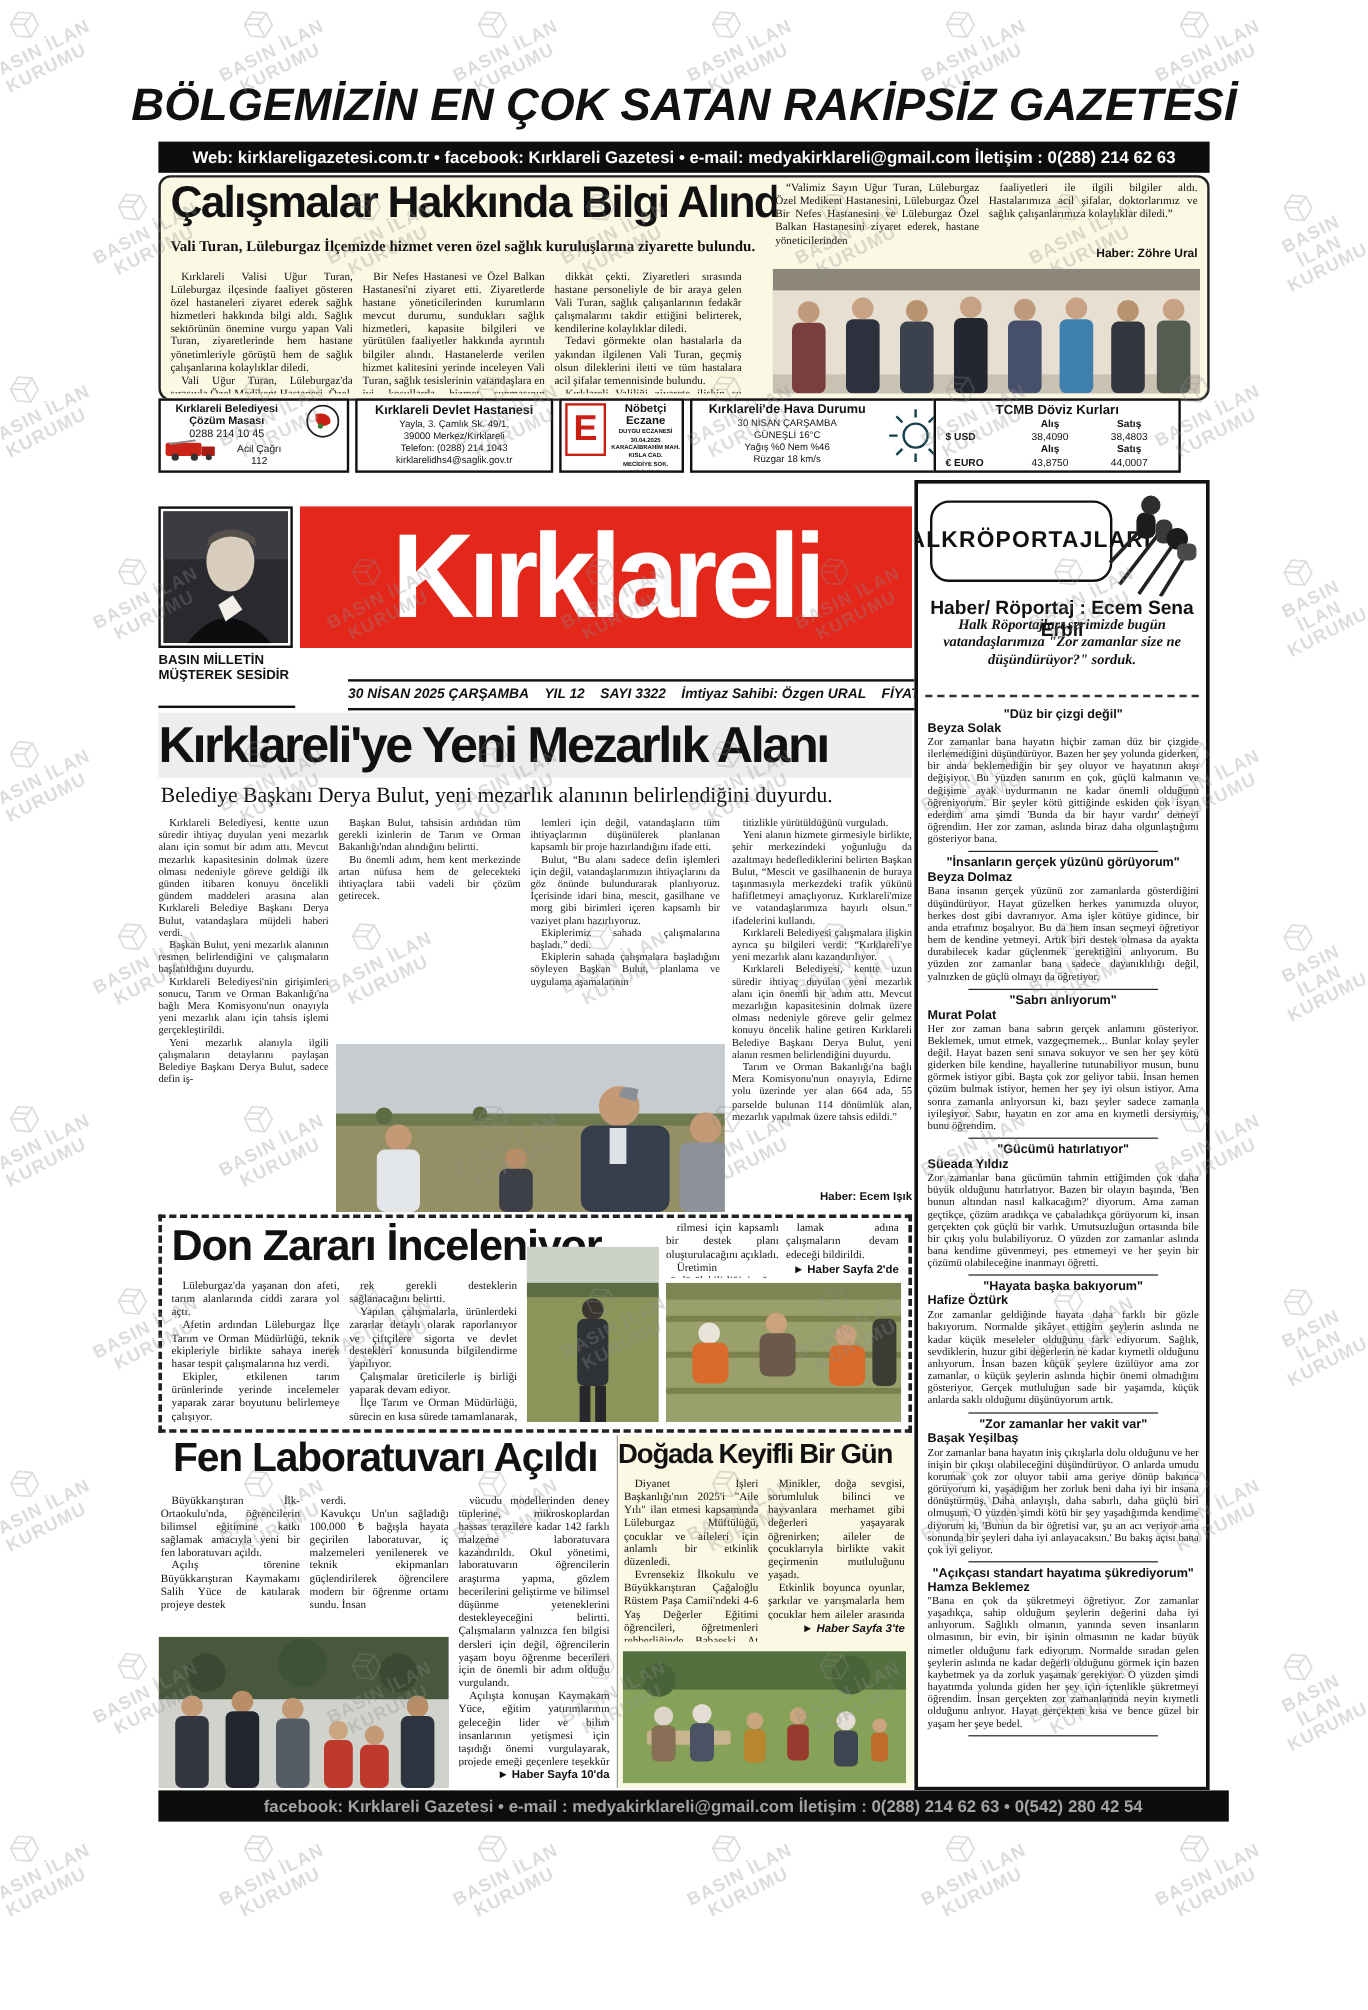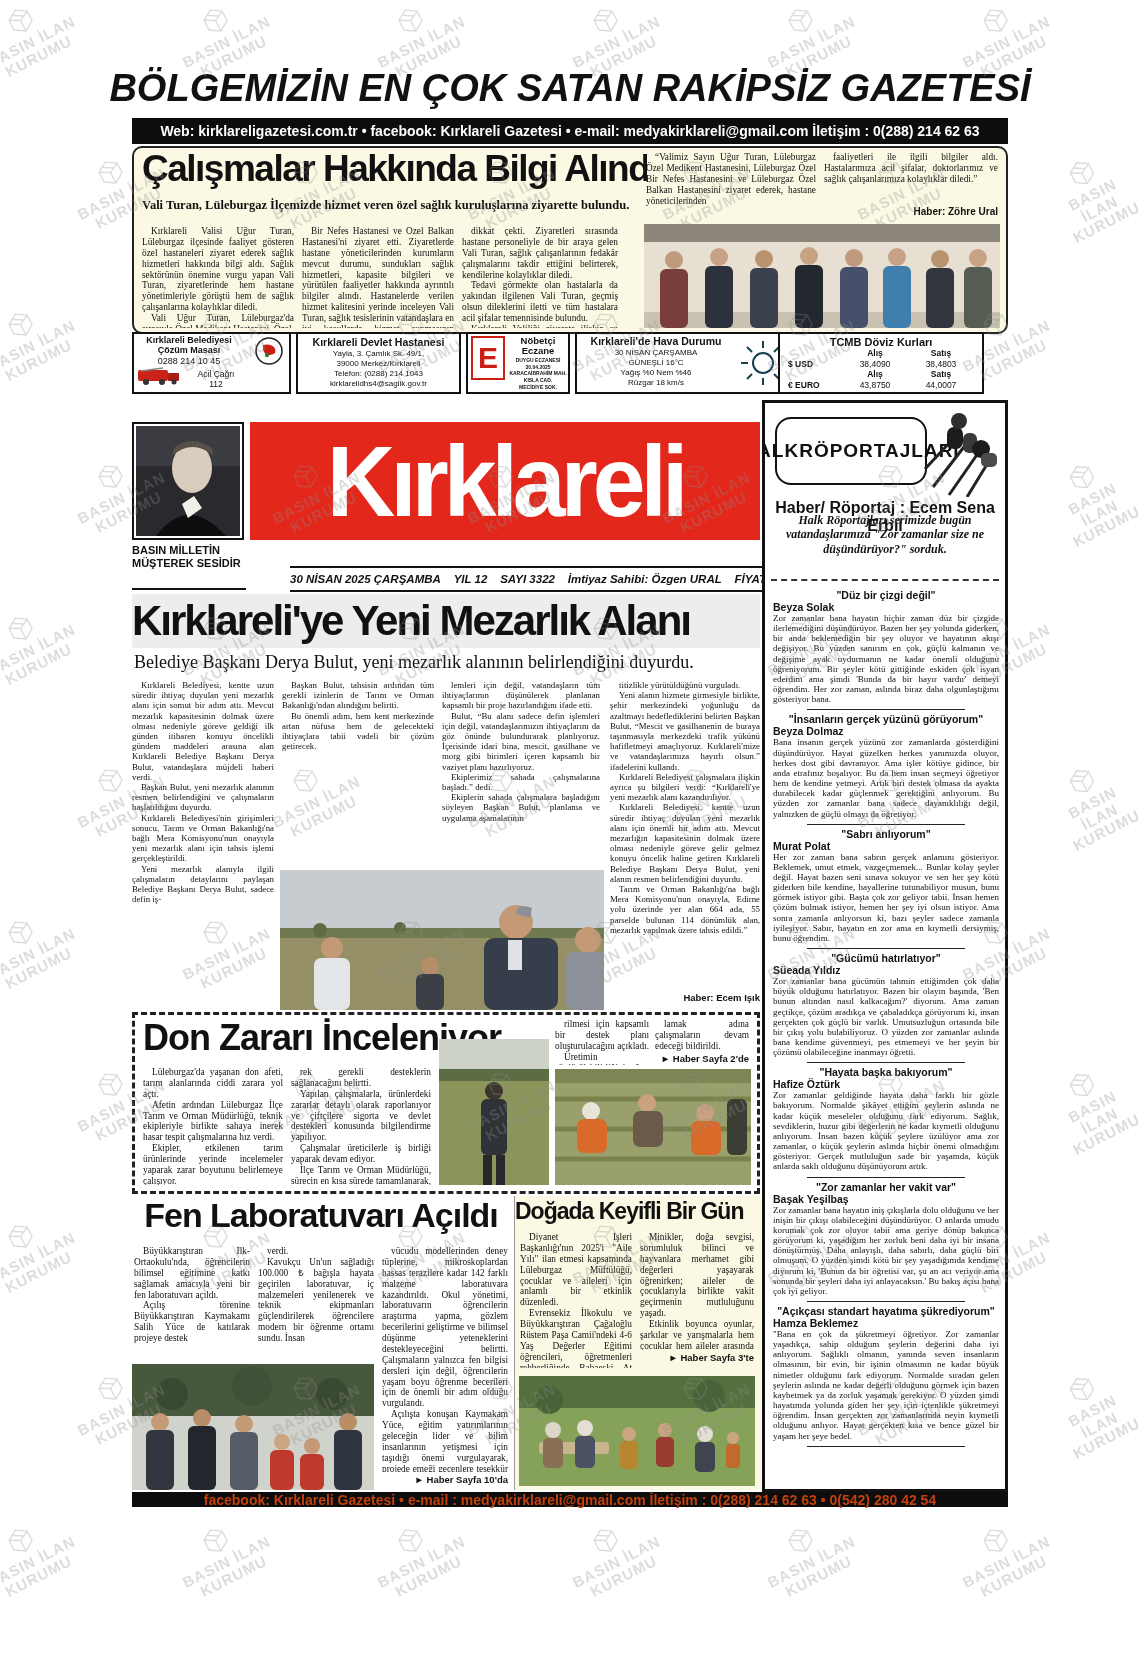--- a/index.html
+++ b/index.html
@@ -74,22 +74,22 @@
   .sm-col{font-size:9.3px;line-height:1.17;}
   .more{font-weight:bold;font-size:9.5px;text-align:right;}
 
   
   .fenbox{left:0;top:1136px;width:378px;height:294px;overflow:hidden;}
   .fen-head{left:0;top:0;width:378px;text-align:center;font-weight:bold;font-size:34px;letter-spacing:-1px;white-space:nowrap;}
   .dogada{left:382px;top:1136px;width:246px;height:294px;background:#fbf8e3;overflow:hidden;border-left:1px solid #999;}
   .dog-head{left:0;top:2px;width:212px;font-weight:bold;font-size:23px;letter-spacing:-1px;white-space:nowrap;}
 
   
-  .footer{left:0;top:1432px;width:876px;height:15px;background:#0d0d0d;color:#c2410c;display:flex;align-items:center;
-          justify-content:center;font-weight:bold;font-size:14px;white-space:nowrap;}
+  .footer{left:0;top:1432px;width:876px;height:26px;background:#0d0d0d;color:#a3a3a3;display:flex;align-items:center;
+          justify-content:center;font-weight:bold;font-size:14px;white-space:nowrap;padding-left:16px;}
 
   
   .sidebar{left:630px;top:340px;width:246px;height:1092px;border:3px solid #111;background:#fff;box-sizing:border-box;
            overflow:hidden;}
   .sb-titlebox{position:absolute;left:10px;top:14px;width:148px;height:64px;border:2px solid #111;border-radius:16px;
                display:flex;flex-direction:row;align-items:center;justify-content:center;font-weight:bold;
                font-size:19px;letter-spacing:1px;line-height:1.15;}
   .sb-byline{position:absolute;left:0;top:96px;width:240px;text-align:center;font-weight:bold;font-size:16px;}
   .sb-intro{position:absolute;left:14px;top:110px;width:212px;text-align:center;font-family:"Liberation Serif",serif;
             font-weight:bold;font-style:italic;font-size:12px;line-height:1.2;}
@@ -419,21 +419,21 @@
     <div class="abs dogada">
       <div class="abs dog-head">Doğada Keyifli Bir Gün</div>
       <div class="abs paras sm-col" style="left:5px;top:36px;width:112px;height:136px;">
           <p>Diyanet İşleri Başkanlığı'nın 2025'i "Aile Yılı" ilan etmesi kapsamında Lüleburgaz Müftülüğü, çocuklar ve aileleri için anlamlı bir etkinlik düzenledi.</p>
           <p>Evrensekiz İlkokulu ve Büyükkarıştıran Çağaloğlu Rüstem Paşa Camii'ndeki 4-6 Yaş Değerler Eğitimi öğrencileri, öğretmenleri rehberliğinde Babaeski At Çiftliği'nde doğayla iç içe keyifli bir gün geçirdi.</p>
         </div>
       <div class="abs paras sm-col" style="left:125px;top:36px;width:114px;height:118px;">
           <p>Minikler, doğa sevgisi, sorumluluk bilinci ve hayvanlara merhamet gibi değerleri yaşayarak öğrenirken; aileler de çocuklarıyla birlikte vakit geçirmenin mutluluğunu yaşadı.</p>
           <p>Etkinlik boyunca oyunlar, şarkılar ve yarışmalarla hem çocuklar hem aileler arasında sıcak bağlar kuruldu.</p>
         </div>
-      <div class="abs more" style="left:125px;top:156px;width:114px;">► Haber Sayfa 3'te</div>
+      <div class="abs more" style="left:125px;top:156px;width:114px;font-style:italic;">► Haber Sayfa 3'te</div>
 
       <div class="abs photo" style="left:4px;top:180px;width:236px;height:110px;">
         <svg viewBox="0 0 236 110" preserveAspectRatio="none">
           <rect width="236" height="110" fill="#86a258"></rect>
           <rect width="236" height="32" fill="#55703f"></rect>
           <circle cx="30" cy="24" r="14" fill="#486338"></circle>
             <circle cx="190" cy="20" r="16" fill="#486338"></circle>
           <rect x="20" y="66" width="70" height="12" rx="3" fill="#c8b48e"></rect>
           <circle cx="34" cy="54" r="8" fill="#ddd5ca"></circle>
             <rect x="24" y="62" width="20" height="30" rx="5" fill="#8a6f57"></rect>

